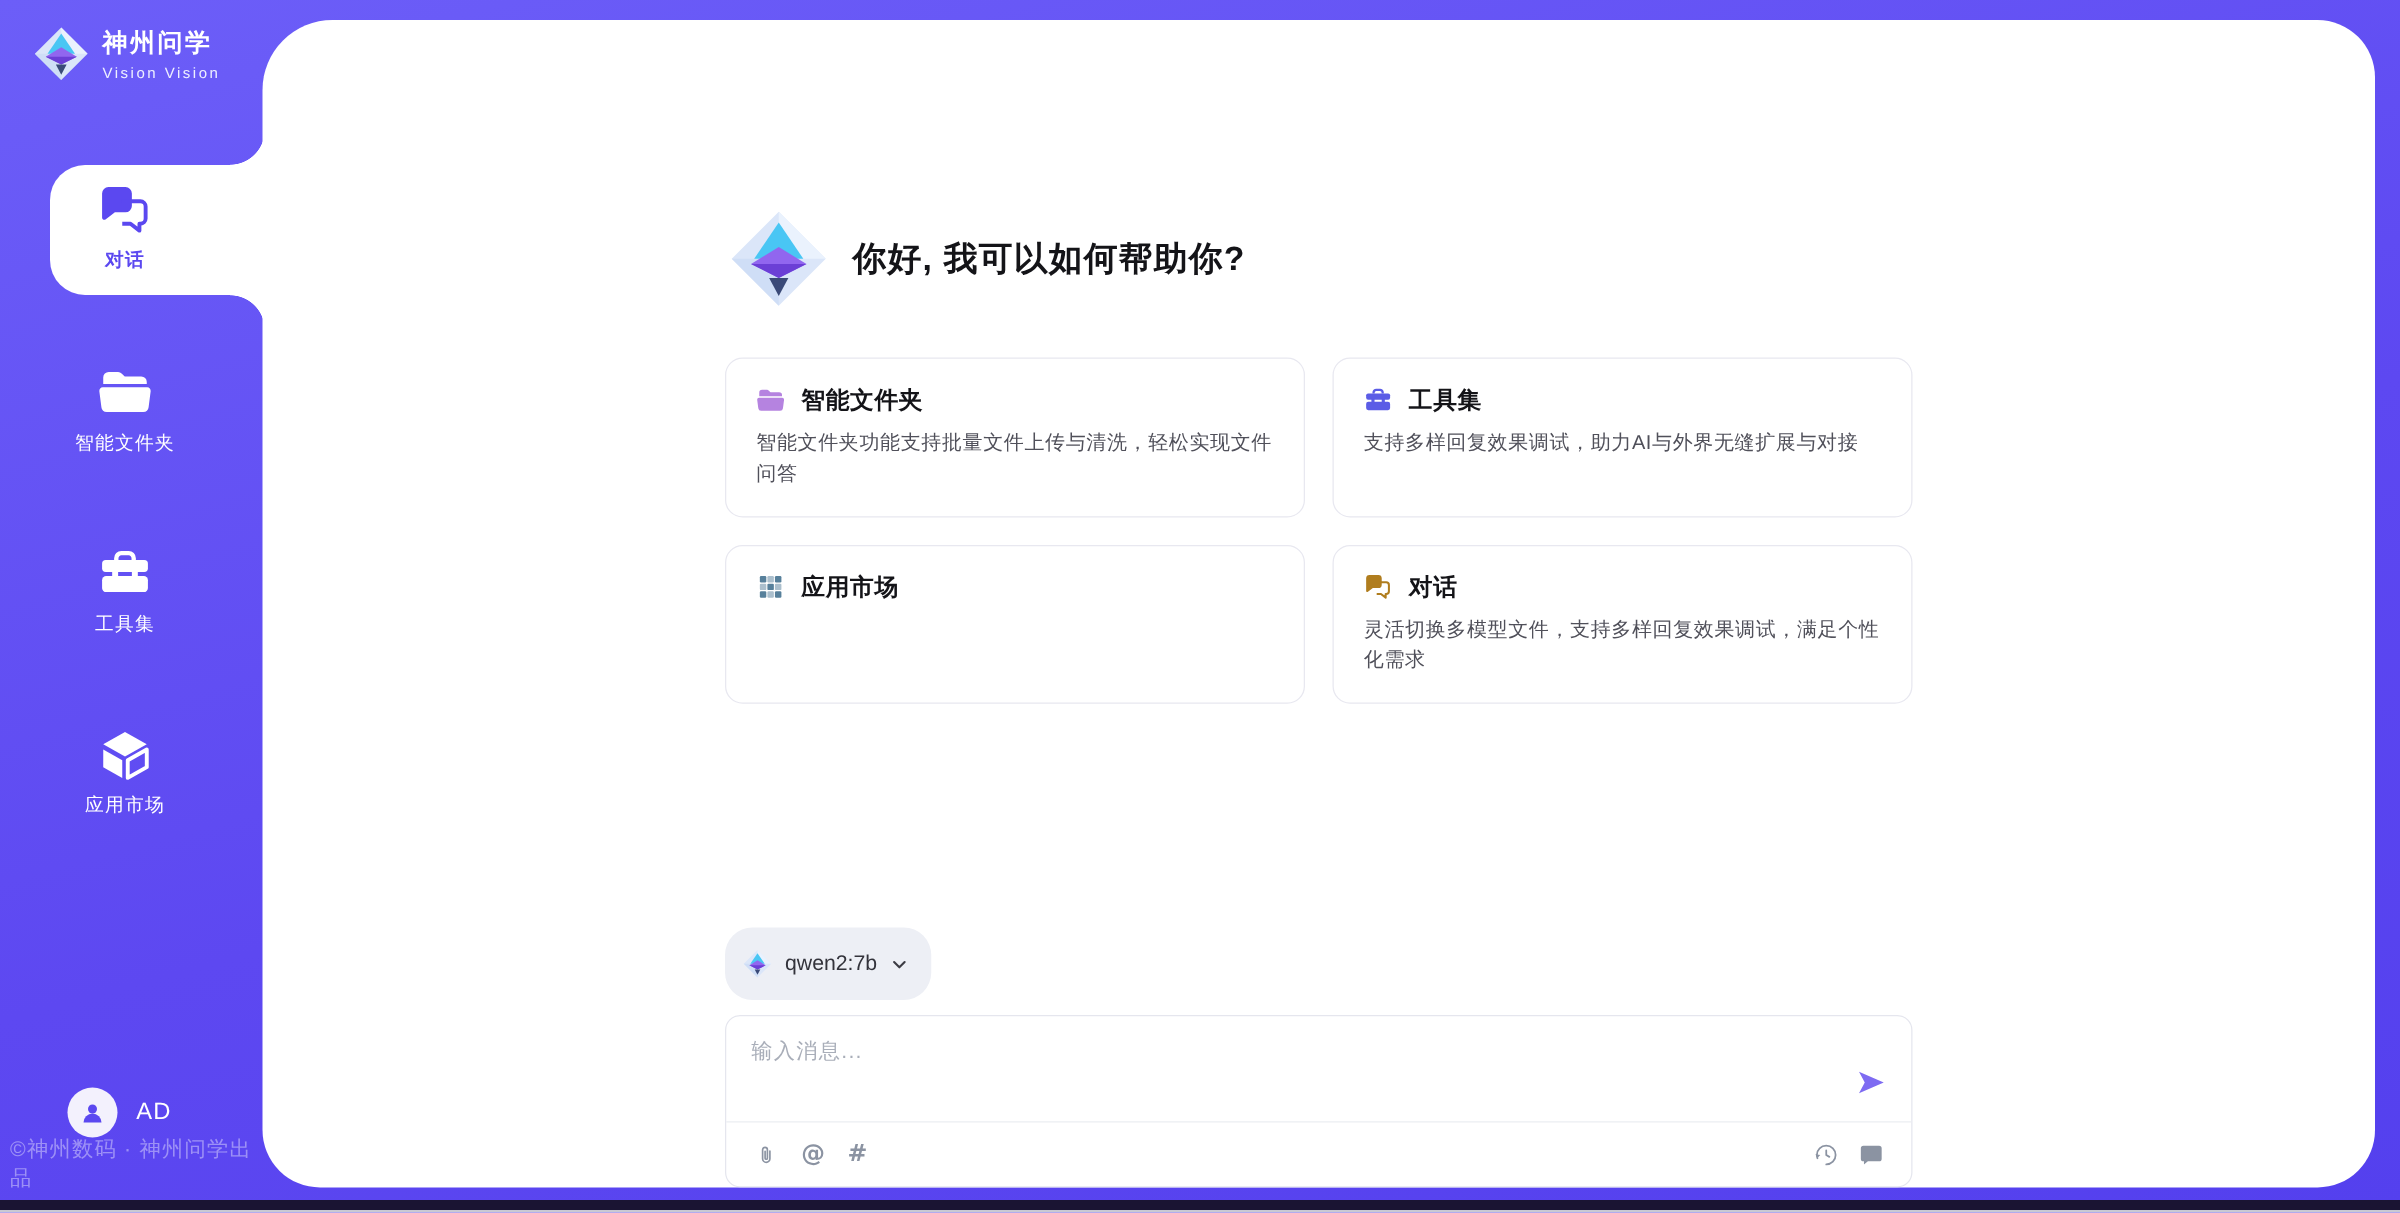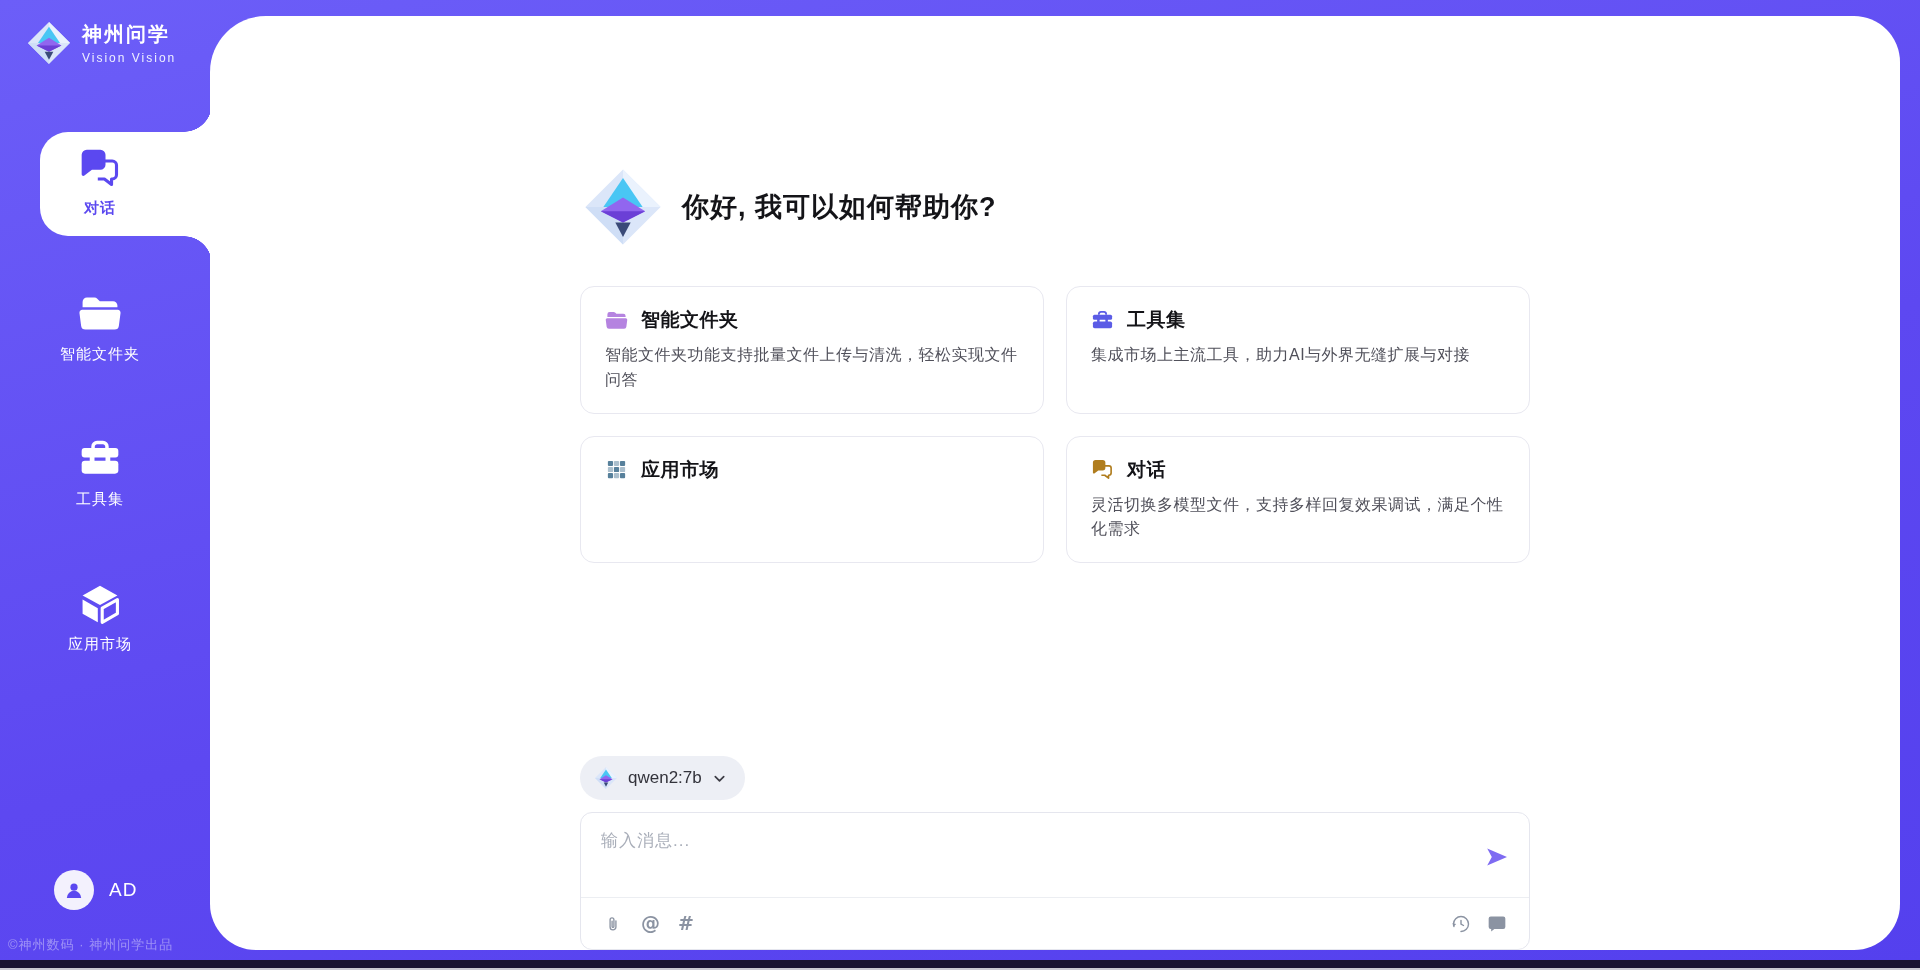--- a/index.html
+++ b/index.html
@@ -29,48 +29,48 @@
   .active-bg { position:absolute; left:40px; top:132px; width:172px; height:104px; background:#fff; border-radius:28px 0 0 28px; z-index:2; }
   .active-bg::before { content:""; position:absolute; right:0; top:-28px; width:28px; height:28px;
     background: radial-gradient(circle at 0 0, rgba(0,0,0,0) 27.5px, #fff 28px); }
   .active-bg::after { content:""; position:absolute; right:0; bottom:-28px; width:28px; height:28px;
     background: radial-gradient(circle at 0 100%, rgba(0,0,0,0) 27.5px, #fff 28px); }
 
   .user-row { position:absolute; left:54px; bottom:60px; display:flex; align-items:center; gap:15px; cursor:pointer; }
   .avatar { width:40px; height:40px; border-radius:50%; background:#f3f1fd; display:flex; align-items:center; justify-content:center; }
   .avatar svg { width:24px; height:24px; color:#5b48f0; }
   .user-name { color:#fff; font-size:19px; letter-spacing:1px; }
-  .side-footer { position:absolute; left:8px; bottom:16px; width:200px; color:rgba(255,255,255,0.4); font-size:13px; letter-spacing:1px; }
+  .side-footer { position:absolute; left:8px; bottom:16px; width:200px; color:rgba(255,255,255,0.4); font-size:17px; letter-spacing:1px; }
 
   
   .panel { position:absolute; left:210px; top:16px; right:20px; bottom:20px; background:#fff;
     border-radius:56px 46px 46px 46px; z-index:4; display:flex; flex-direction:column; overflow:hidden; }
   .content { width:950px; margin:0 auto; display:flex; flex-direction:column; flex:1; padding-top:150px; }
 
   .greeting { display:flex; align-items:center; gap:18px; margin-left:2px; }
   .greeting svg { width:82px; height:82px; }
   .greeting h1 { font-size:27px; color:#141418; font-weight:bold; letter-spacing:1px; }
 
   .cards { margin-top:38px; display:grid; grid-template-columns:464px 464px; gap:22px; }
   .card { border:1px solid #e8e8f0; border-radius:14px; padding:20px 24px; background:#fff; cursor:pointer; min-height:127px; }
   .card-head { display:flex; align-items:center; gap:13px; }
   .card-head svg { width:23px; height:23px; flex:none; }
   .card-title { font-size:19px; font-weight:bold; color:#141418; letter-spacing:0.5px; }
   .card-desc { margin-top:10px; font-size:16px; color:#50505a; line-height:1.55; letter-spacing:0.5px; }
 
   .spacer { flex:1; }
 
   .model-pill { align-self:flex-start; display:flex; align-items:center; gap:10px; background:#edeff5;
-    border-radius:22px; height:44px; padding:0 18px 0 14px; cursor:pointer; margin-bottom:12px; }
+    border-radius:22px; height:58px; padding:0 18px 0 14px; cursor:pointer; margin-bottom:12px; }
   .model-pill svg.gem { width:24px; height:24px; }
   .model-name { font-size:17px; color:#33333b; }
   .model-pill .chev { width:15px; height:15px; color:#3c3c44; }
 
   .composer { border:1px solid #e5e6ee; border-radius:12px; height:138px; display:flex; flex-direction:column; }
-  .composer-top { flex:1; display:flex; align-items:center; padding:16px 20px; gap:10px; }
+  .composer-top { flex:1; display:flex; align-items:flex-end; padding:16px 20px; gap:10px; }
   .composer-input { flex:1; border:none; outline:none; resize:none; font-size:17px; color:#333;
     font-family:inherit; background:transparent; height:100%; }
   .composer-input::placeholder { color:#a9aeb9; letter-spacing:1px; }
   .send-btn { border:none; background:transparent; cursor:pointer; color:#7e6bf2; margin-top:6px; }
   .send-btn svg { width:24px; height:24px; }
   .composer-divider { height:1px; background:#eceef2; }
   .composer-bar { height:51px; display:flex; align-items:center; padding:0 22px; color:#8b93a2; }
   .bar-left { display:flex; align-items:center; gap:18px; }
   .bar-right { margin-left:auto; display:flex; align-items:center; gap:16px; }
   .tool-icon { cursor:pointer; display:flex; align-items:center; color:#8b93a2; background:none; border:none; padding:0; }
@@ -217,21 +217,21 @@
         </div>
         <div class="card-desc">智能文件夹功能支持批量文件上传与清洗，轻松实现文件问答</div>
       </div>
       <div class="card">
         <div class="card-head">
           <svg viewBox="0 0 24 24" style="color: rgb(91, 92, 230);">
               <use href="#i-toolbox"></use>
             </svg>
           <span class="card-title">工具集</span>
         </div>
-        <div class="card-desc">集成市场上主流工具，助力AI与外界无缝扩展与对接</div>
+        <div class="card-desc">支持多样回复效果调试，助力AI与外界无缝扩展与对接</div>
       </div>
       <div class="card">
         <div class="card-head">
           <svg viewBox="0 0 24 24" style="color: rgb(87, 128, 155);">
               <use href="#i-grid"></use>
             </svg>
           <span class="card-title">应用市场</span>
         </div>
       </div>
       <div class="card">

